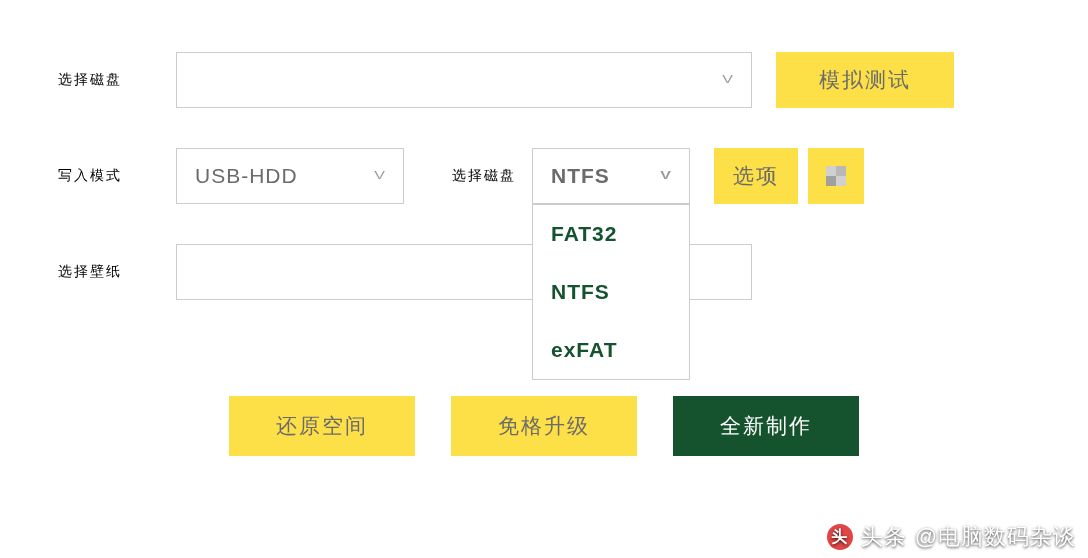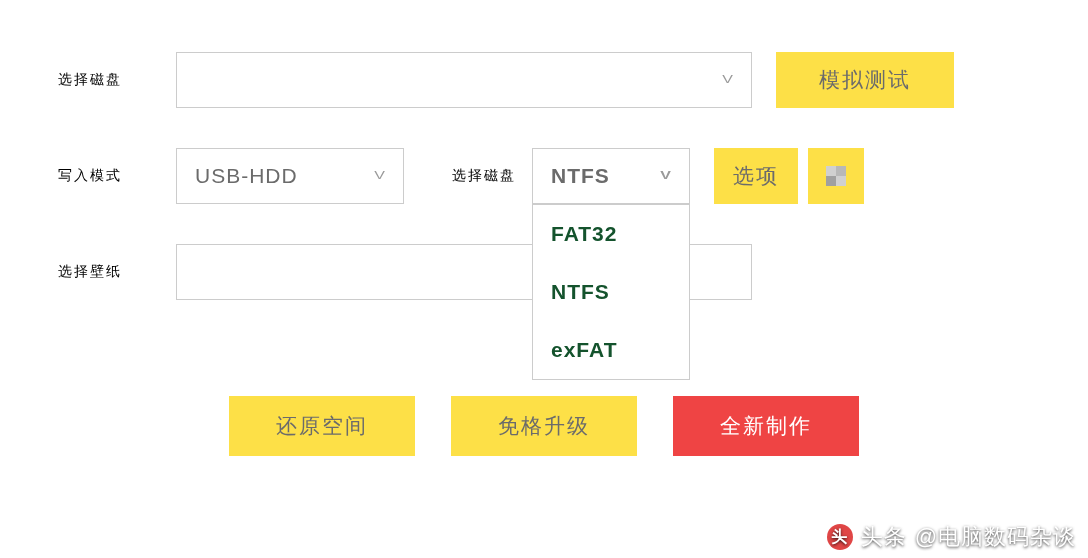--- a/index.html
+++ b/index.html
@@ -125,21 +125,21 @@
       align-items: center;
       justify-content: center;
       gap: 36px;
       margin-top: 96px;
     }
     .btn.action {
       width: 186px;
       height: 60px;
     }
     .btn.primary {
-      background: #ef4444;
+      background: #14532d;
       color: #ffffff;
     }
     .pixel-icon {
       display: flex;
       flex-wrap: wrap;
       width: 20px;
       height: 20px;
     }
     .pixel-icon span {
       width: 10px;

